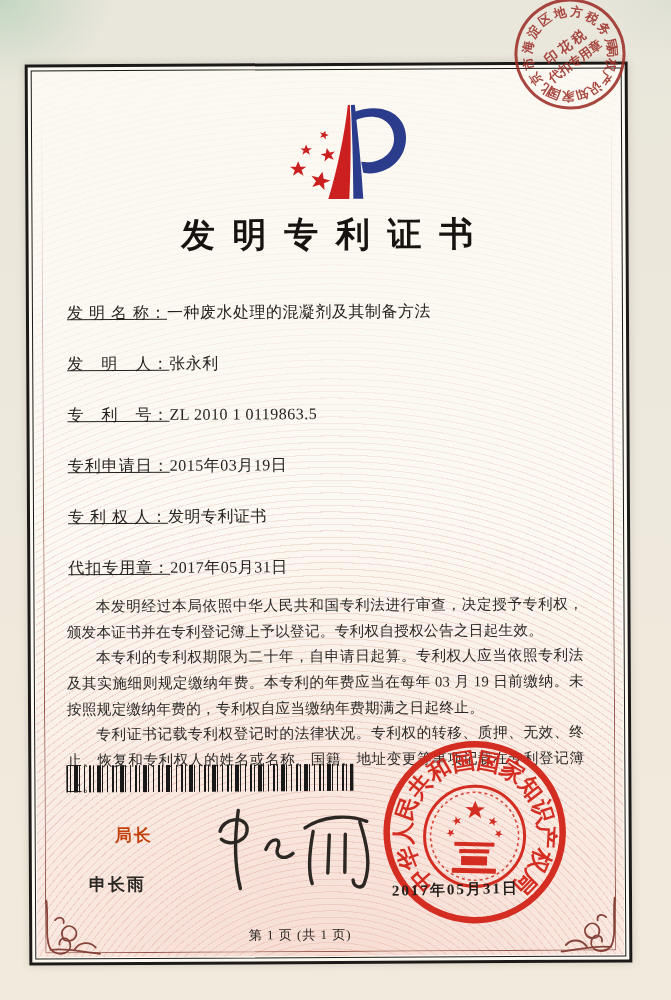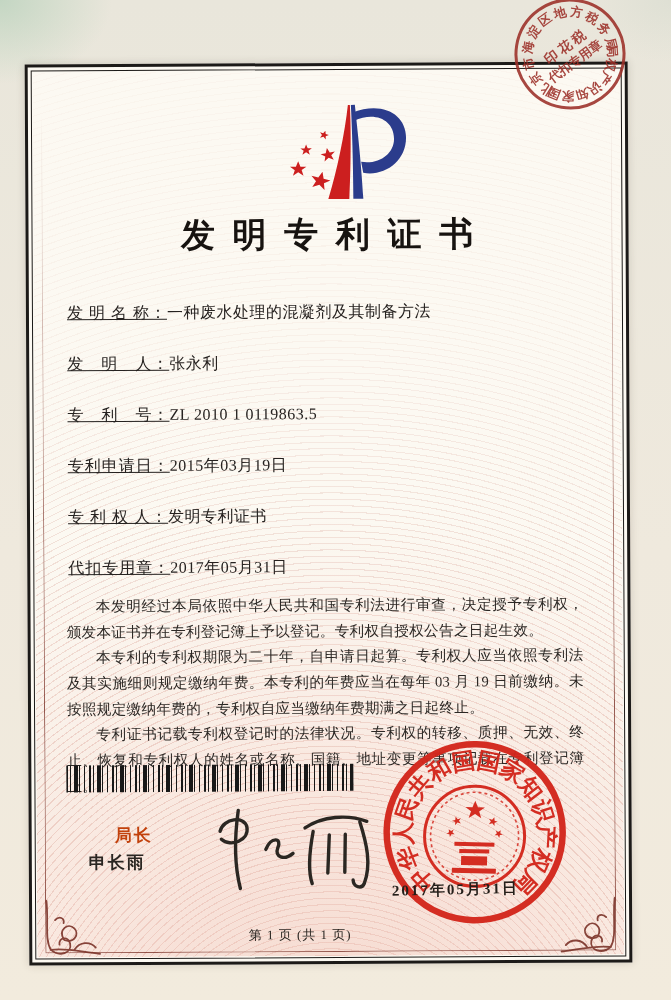--- a/index.html
+++ b/index.html
@@ -57,21 +57,21 @@
   .barcode{
     position:absolute;left:35px;top:698px;width:287px;height:27px;z-index:3;
     background:repeating-linear-gradient(90deg,
       #181818 0 2px, transparent 2px 4px,
       #181818 4px 5px, transparent 5px 8px,
       #181818 8px 12px, transparent 12px 13px,
       #181818 13px 14px, transparent 14px 18px,
       #181818 18px 19px, transparent 19px 23px);
   }
   .sig-role{position:absolute;left:57px;top:757px;z-index:4;font-size:17px;font-weight:600;color:#c2410c;letter-spacing:2px;margin-left:26px;}
-  .sig-name{position:absolute;left:57px;top:784px;z-index:4;font-size:17px;font-weight:600;color:#2a2622;letter-spacing:2px;}
+  .sig-name{position:absolute;left:57px;top:806px;z-index:4;font-size:17px;font-weight:600;color:#2a2622;letter-spacing:2px;}
   .sig-script{position:absolute;left:168px;top:728px;width:195px;height:105px;z-index:4;transform:rotate(-2deg);}
   .seal{position:absolute;left:343px;top:667px;width:200px;height:200px;z-index:3;opacity:.96;transform:rotate(1.5deg);}
   .seal-date{
     position:absolute;left:360px;top:815px;z-index:5;font-size:15px;font-weight:600;
     color:#241f1a;letter-spacing:2px;transform:rotate(-1deg);white-space:nowrap;
   }
   .footer{
     position:absolute;left:33px;top:860px;width:470px;z-index:5;text-align:center;
     font-size:13px;color:#2a2622;letter-spacing:1px;
   }

